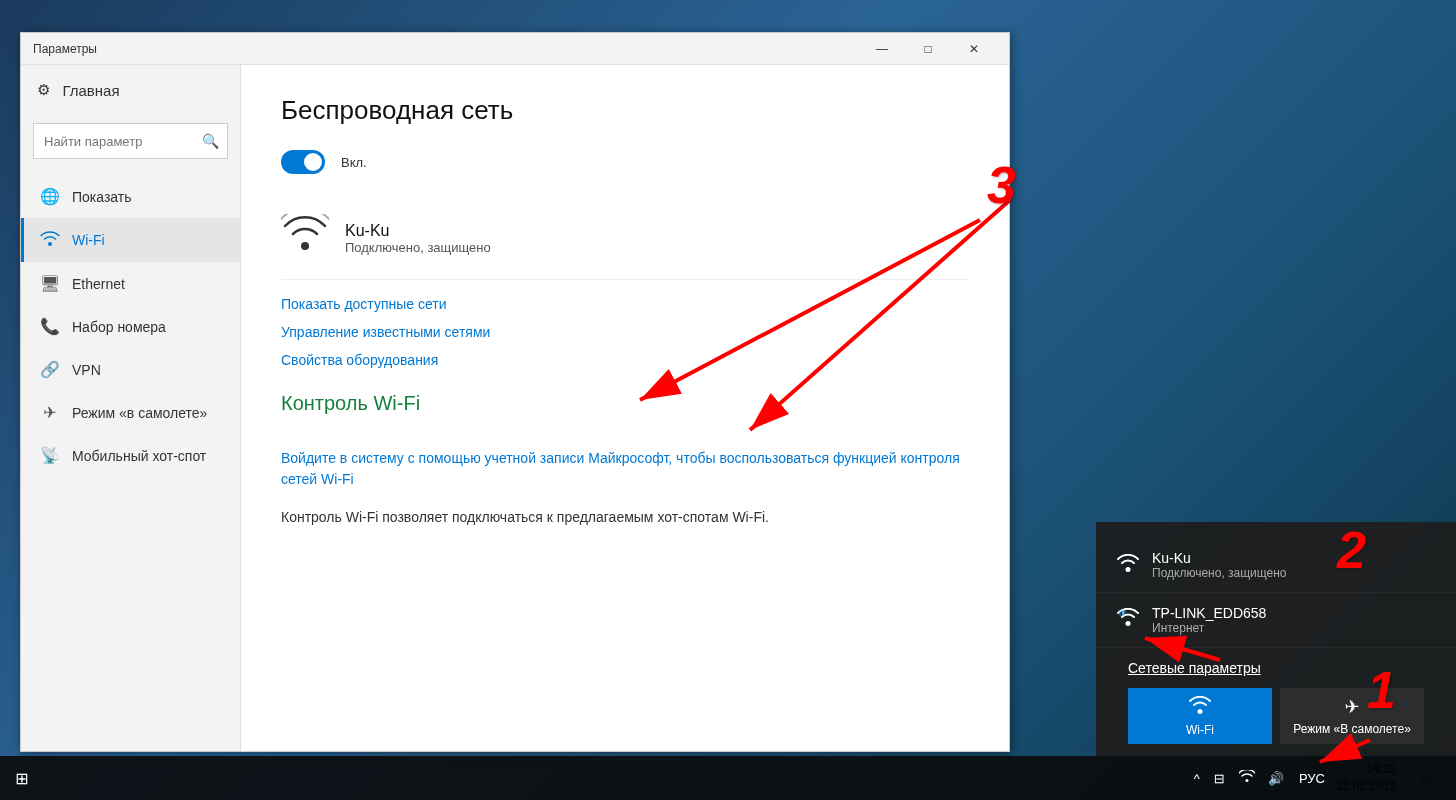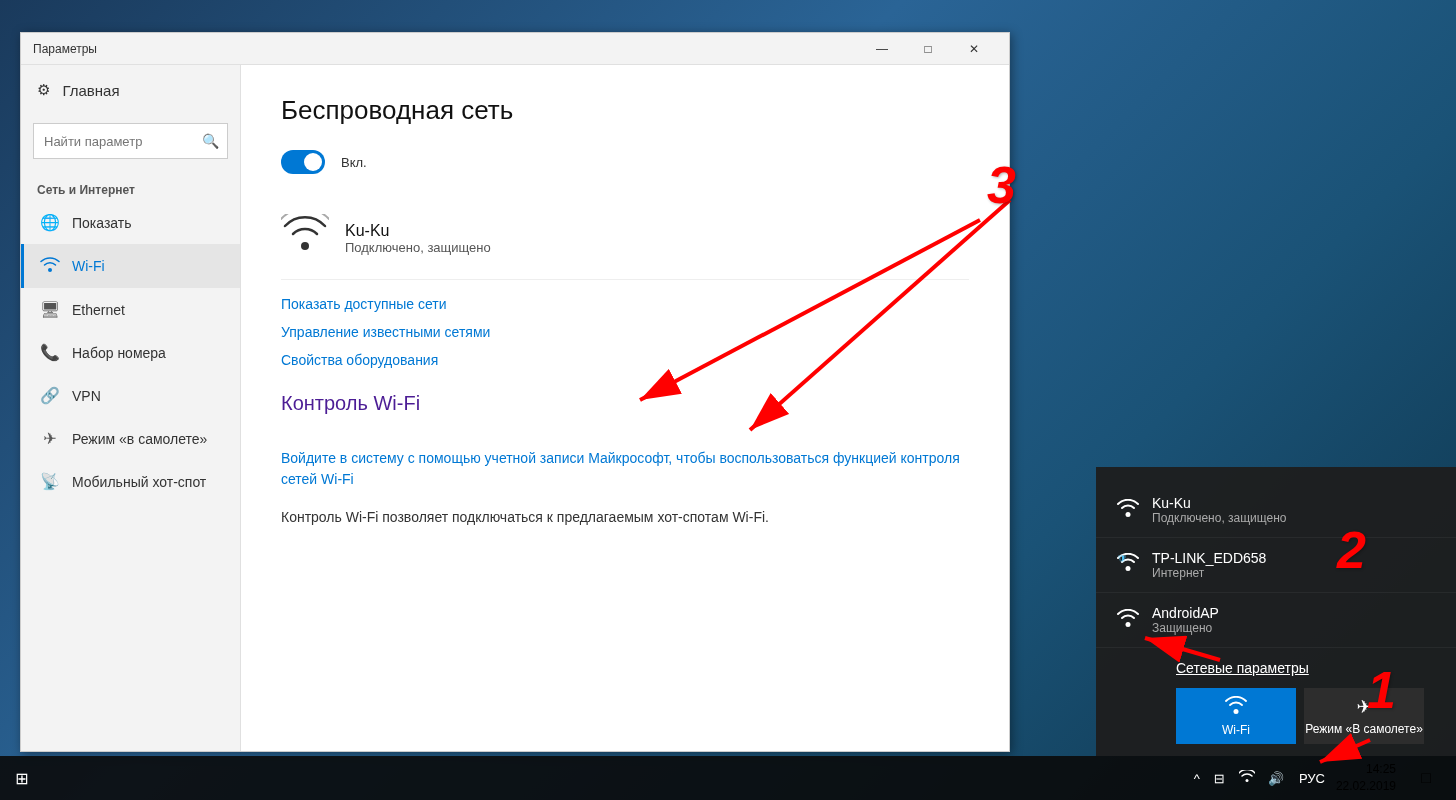--- a/index.html
+++ b/index.html
@@ -247,21 +247,21 @@
       font-size: 14px;
       margin-bottom: 12px;
       cursor: pointer;
       text-decoration: none;
     }
 
     
     .section-heading {
       font-size: 20px;
       font-weight: 400;
-      color: #4c1d95;
+      color: #15803d;
       margin-top: 24px;
       margin-bottom: 20px;
     }
     .section-link {
       display: block;
       color: #0078d4;
       font-size: 14px;
       margin-bottom: 12px;
       cursor: pointer;
     }
@@ -303,21 +303,20 @@
       font-weight: 400;
     }
     .flyout-network-info p {
       font-size: 12px;
       color: #aaa;
     }
 
     
     .flyout-bottom {
       padding: 12px 32px;
-      margin-left: 48px;
     }
     .flyout-settings-link {
       color: white;
       font-size: 14px;
       text-decoration: underline;
       cursor: pointer;
       display: block;
       margin-bottom: 12px;
     }
     .flyout-buttons {
@@ -397,21 +396,20 @@
 
       <div class="sidebar">
         <div class="sidebar-home">
           <span>⚙</span>
           <span>Главная</span>
         </div>
         <div class="sidebar-search">
           <input type="text" placeholder="Найти параметр" style="">
           <span class="sidebar-search-icon">🔍</span>
         </div>
-        <div class="sidebar-section">Сеть и Интернет</div>
 
         <div class="sidebar-item">
           <span class="sidebar-icon">🌐</span>
           <span>Показать</span>
         </div>
         <div class="sidebar-item active">
           <span class="sidebar-icon">
             <svg width="20" height="16" viewBox="0 0 20 16" fill="none">
               <path d="M10 12a2 2 0 110 4 2 2 0 010-4z" fill="#0078d4"></path>
               <path d="M4.5 9a7.7 7.7 0 0111 0" stroke="#0078d4" stroke-width="1.5" fill="none" stroke-linecap="round"></path>
@@ -500,33 +498,20 @@
           <path d="M1 5a14 14 0 0120 0" stroke="white" stroke-width="2" fill="none" stroke-linecap="round"></path>
           <text x="0" y="8" font-size="8" fill="#4fc3f7">🛡</text>
         </svg>
       </div>
       <div class="flyout-network-info">
         <h4>TP-LINK_EDD658</h4>
         <p>Интернет</p>
       </div>
     </div>
 
-    <div class="flyout-network-item">
-      <div class="flyout-wifi-icon">
-        <svg width="22" height="18" viewBox="0 0 22 18">
-          <path d="M11 13a2.5 2.5 0 110 5 2.5 2.5 0 010-5z" fill="white"></path>
-          <path d="M5 9a8.5 8.5 0 0112 0" stroke="white" stroke-width="2" fill="none" stroke-linecap="round"></path>
-          <path d="M1 5a14 14 0 0120 0" stroke="white" stroke-width="2" fill="none" stroke-linecap="round"></path>
-        </svg>
-      </div>
-      <div class="flyout-network-info">
-        <h4>AndroidAP</h4>
-        <p>Защищено</p>
-      </div>
-    </div>
 
     <div class="flyout-bottom">
       <a class="flyout-settings-link">Сетевые параметры</a>
       <div class="flyout-buttons">
         <button class="flyout-btn">
           <span class="flyout-btn-icon">
             <svg width="22" height="18" viewBox="0 0 22 18">
               <path d="M11 13a2.5 2.5 0 110 5 2.5 2.5 0 010-5z" fill="white"></path>
               <path d="M5 9a8.5 8.5 0 0112 0" stroke="white" stroke-width="1.8" fill="none" stroke-linecap="round"></path>
               <path d="M1 5a14 14 0 0120 0" stroke="white" stroke-width="1.8" fill="none" stroke-linecap="round"></path>

